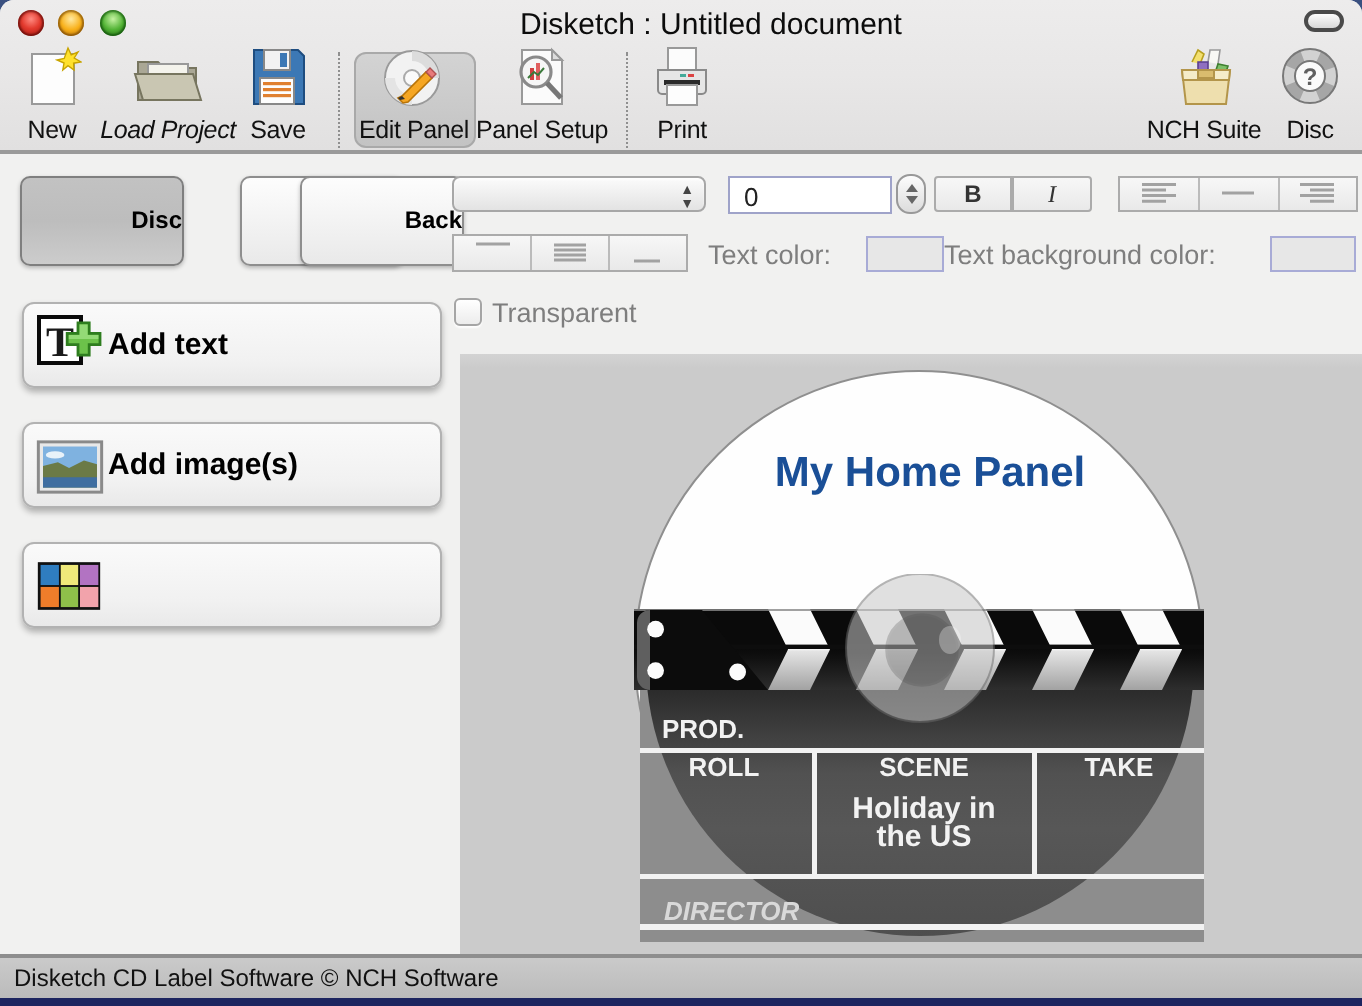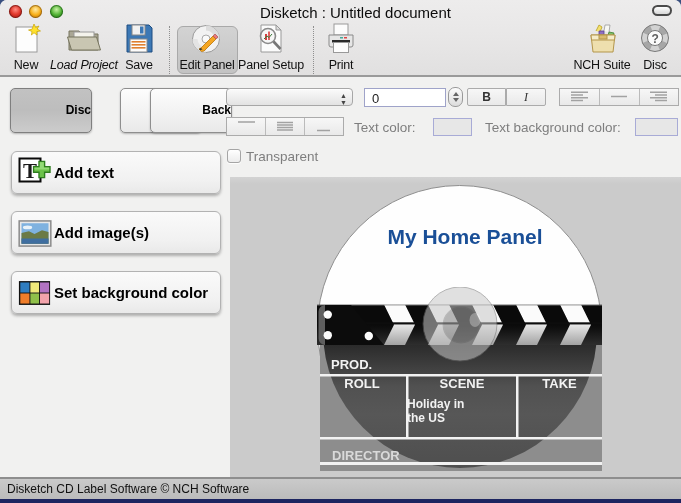--- a/index.html
+++ b/index.html
@@ -210,21 +210,21 @@
         <path d="M11 4 h17"></path>
         <path d="M50 4.5 h16 M50 7 h16 M50 9.5 h16 M50 12 h16"></path>
         <path d="M90 12.5 h13"></path>
       </g>
     </svg>
     <div class="cell" style="left:38px"></div>
     <div class="cell" style="left:77px"></div>
   </div>
   <div class="lbl" style="left:354px;top:120px;">Text color:</div>
   <div class="swatch" style="left:433px;width:39px;"></div>
-  <div class="lbl" style="left:485px;top:120px;">Text background color:</div>
+  <div class="lbl" style="left:472px;top:120px;">Text background color:</div>
   <div class="swatch" style="left:635px;width:43px;"></div>
 
   <div id="chk"></div>
   <div id="chklbl">Transparent</div>
 
   <div class="side" style="top:151px;">
     <svg width="60" height="36" viewBox="0 0 60 36" style="position:absolute;left:5px;top:4px;">
       <rect x="2.5" y="2.5" width="21" height="23" fill="#fff" stroke="#0a0a0a" stroke-width="2"></rect>
       <text x="13" y="22" font-size="21" font-weight="bold" font-family="Liberation Serif" fill="#1a1a1a" text-anchor="middle">T</text>
       <g>
@@ -247,21 +247,20 @@
   <div class="side" style="top:271px;">
     <svg width="33" height="26" viewBox="0 0 36 28" style="position:absolute;left:6px;top:8px;">
       <rect x="1" y="1" width="34" height="26" fill="#111"></rect>
       <rect x="2.5" y="2.5" width="10" height="11" fill="#2f7dc0"></rect>
       <rect x="13.5" y="2.5" width="9.5" height="11" fill="#efe97a"></rect>
       <rect x="24" y="2.5" width="10" height="11" fill="#b273c2"></rect>
       <rect x="2.5" y="14.5" width="10" height="11" fill="#ef7d2a"></rect>
       <rect x="13.5" y="14.5" width="9.5" height="11" fill="#8fc04a"></rect>
       <rect x="24" y="14.5" width="10" height="11" fill="#f2a3ab"></rect>
     </svg>
-    <div class="txt" style="left:42px;top:12px;">Set background color</div>
   </div>
 
   <div id="canvas">
     <div id="disc"></div>
     <div id="mhm">My Home Panel</div>
     <svg id="clap" width="285" height="184" viewBox="0 0 285 184" style="position:absolute;left:87px;top:110px;">
       <defs>
         <clipPath id="discclip">
             <circle cx="143" cy="44" r="137"></circle>
           </clipPath>
@@ -317,20 +316,20 @@
       <rect x="3" y="87" width="282" height="2.5" fill="#f2f2f2"></rect>
       <rect x="3" y="150" width="282" height="2.5" fill="#f2f2f2"></rect>
       <rect x="3" y="175" width="282" height="3" fill="#f2f2f2"></rect>
       <rect x="89" y="88.5" width="2.5" height="62.5" fill="#f2f2f2"></rect>
       <rect x="199" y="88.5" width="2.5" height="62.5" fill="#f2f2f2"></rect>
     </svg>
     <div class="btext" style="left:101px;top:180px;font-size:13px;">PROD.</div>
     <div class="btext" style="left:87px;top:198.5px;width:90px;text-align:center;font-size:13px;">ROLL</div>
     <div class="btext" style="left:177px;top:198.5px;width:110px;text-align:center;font-size:13px;">SCENE</div>
     <div class="btext" style="left:287px;top:198.5px;width:85px;text-align:center;font-size:13px;">TAKE</div>
-    <div class="btext" style="left:177px;top:221px;width:110px;text-align:left;font-size:12px;line-height:13.5px;">Holiday in<br>the US</div>
-    <div class="btext" style="left:102px;top:271px;font-size:13px;color:#d9d9d9;">DIRECTOR</div>
+    <div class="btext" style="left:177px;top:221px;width:110px;text-align:center;font-size:15px;line-height:13.5px;">Holiday in<br>the US</div>
+    <div class="btext" style="left:102px;top:271px;font-size:13px;color:#d9d9d9;font-style:italic;">DIRECTOR</div>
   </div>
 
   <div id="statline"></div>
   <div id="status">Disketch CD Label Software © NCH Software</div>
 </div>
 <div id="navy"></div>
 
 </body></html>

